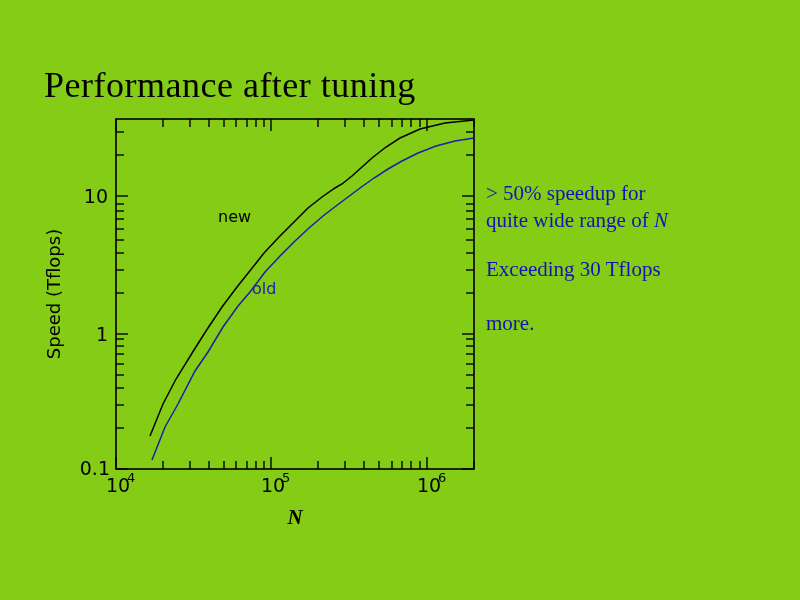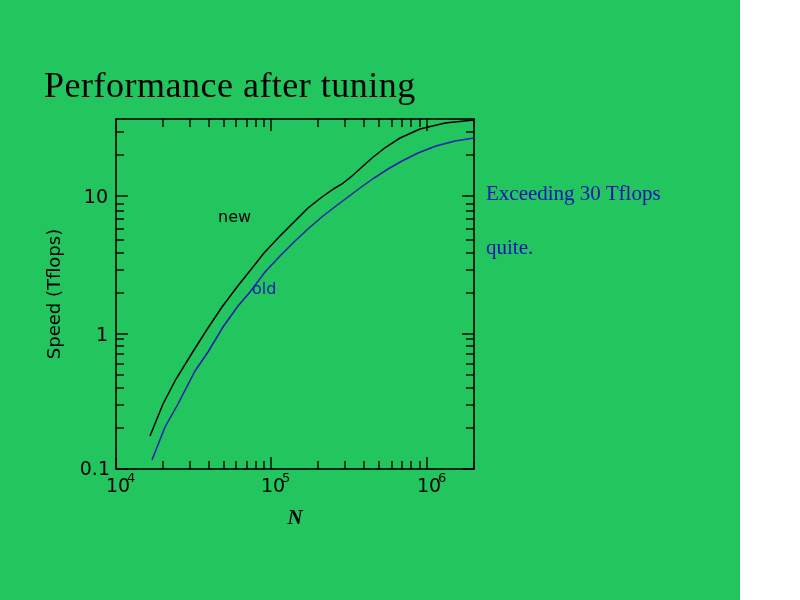--- a/index.html
+++ b/index.html
@@ -11,23 +11,23 @@
     width: 800px;
     height: 600px;
     position: relative;
     overflow: hidden;
     font-family: "Liberation Serif", serif;
   }
 
   #slide {
     position: absolute;
     left: 0; top: 0;
-    width: 740px;
+    width: 800px;
     height: 600px;
-    background: #22c55e;
+    background: #84cc16;
   }
 
   
   #slide-title {
     position: absolute;
     left: 44px;
     top: 64px;
     font-family: "Liberation Serif", serif;
     font-size: 36px;
     font-weight: normal;
@@ -235,19 +235,23 @@
 
       <polyline fill="none" stroke="#1e1eaa" stroke-width="1.5" points="152,364 165,331 178,308 195,275 208,256 223,231 238,210 250,196 265,176 280,160 295,145 309,132 323,120 336,110 348,101 360,92 374,82 388,73 402,65 418,57 436,50 455,45 474,42"></polyline>
 
       <text class="series-label-new" x="218" y="126">new</text>
       <text class="series-label-old" x="252" y="198">old</text>
     </svg>
   </div>
 
   <div id="annotation-block">
     <p class="annotation-paragraph">
+      <span>&gt; 50% speedup for</span><br>
+      <span>quite wide range of </span><span class="ital">N</span>
+    </p>
+    <p class="annotation-paragraph">
       <span>Exceeding 30 Tflops</span><br>
       <br>
-      <span>quite.</span>
+      <span>more.</span>
     </p>
   </div>
 
 </div>
 
 </body></html>

